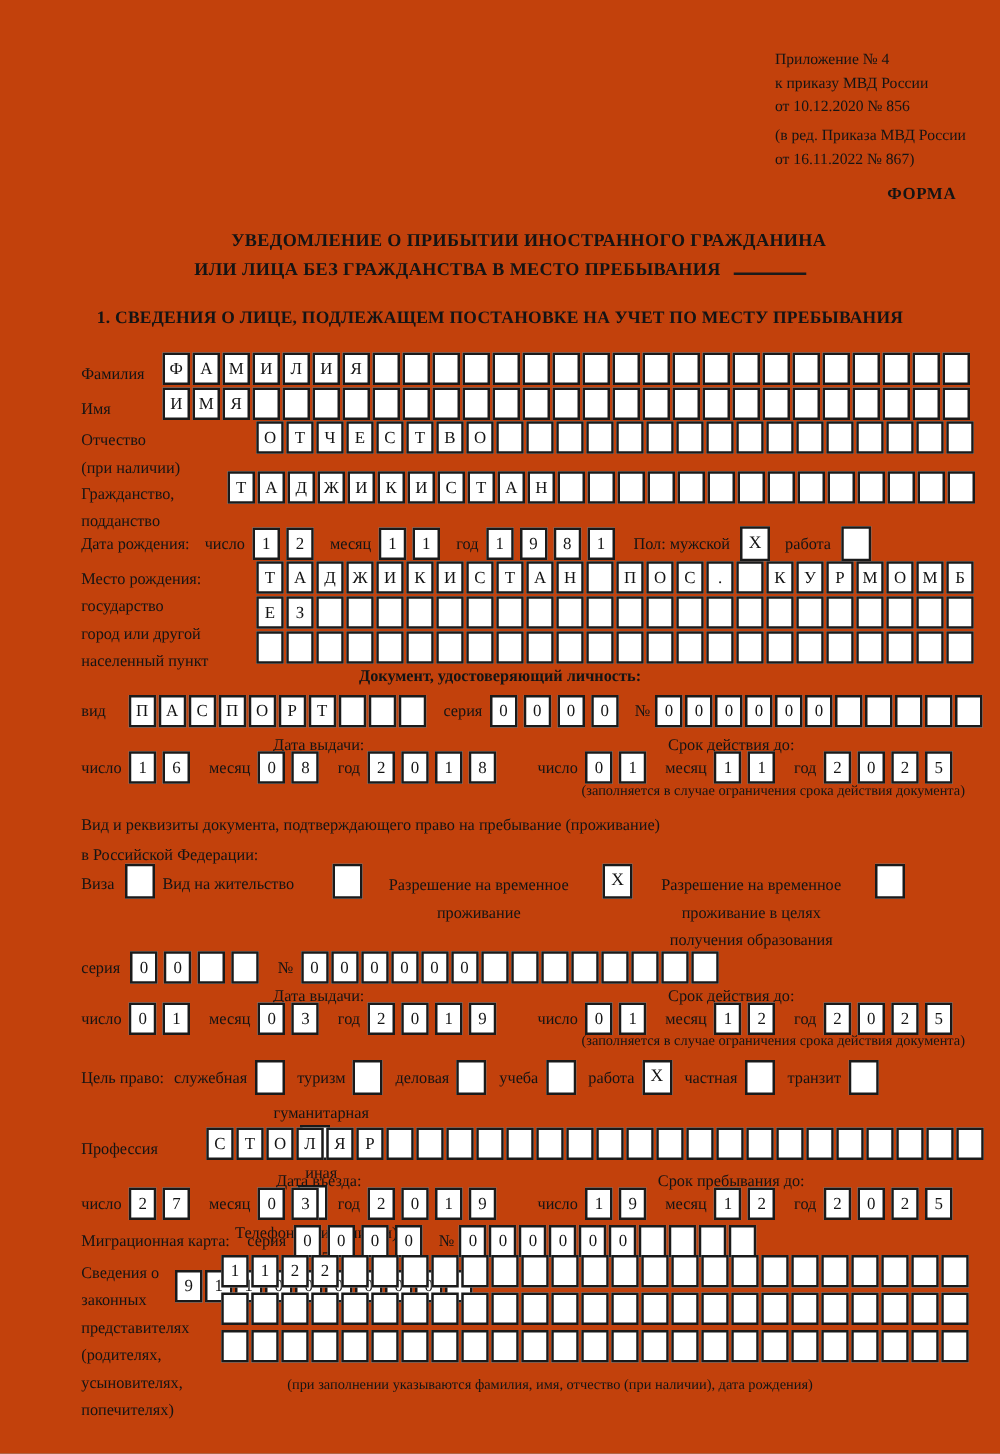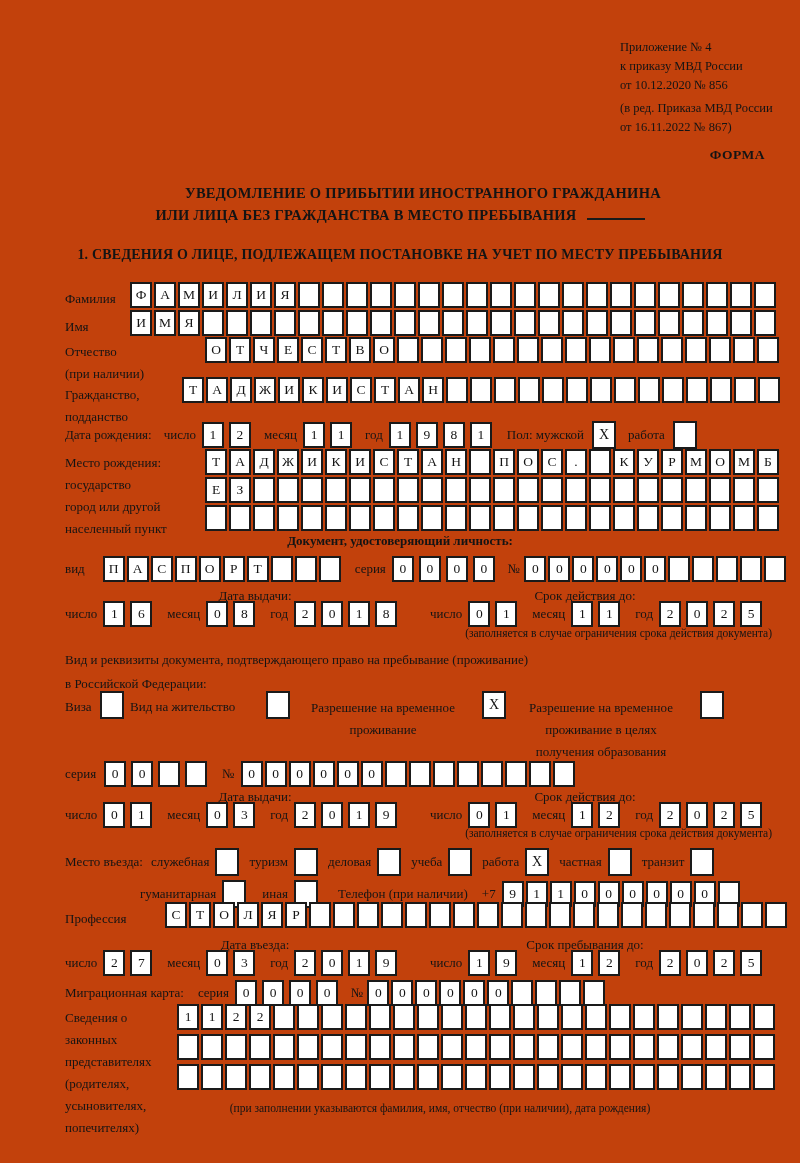--- a/index.html
+++ b/index.html
@@ -439,38 +439,38 @@
     <span class="cellrow daterow">
         <span class="cell">2</span>
         <span class="cell">0</span>
         <span class="cell">2</span>
         <span class="cell">5</span>
       </span>
   </div>
   <div class="abs small right" style="right:28px;top:827px;">(заполняется в случае ограничения срока действия документа)</div>
 
   <div class="flexrow" style="left:65px;top:848px;">
-    <span class="lbl mr8">Место въезда:</span>
+    <span class="lbl mr8">Цель право:</span>
     <span class="lbl mr6">служебная</span>
     <span class="cb mr10"></span>
     <span class="lbl mr6">туризм</span>
     <span class="cb mr10"></span>
     <span class="lbl mr6">деловая</span>
     <span class="cb mr10"></span>
     <span class="lbl mr6">учеба</span>
     <span class="cb mr10"></span>
     <span class="lbl mr6">работа</span>
     <span class="cb mr10">X</span>
     <span class="lbl mr6">частная</span>
     <span class="cb mr10"></span>
     <span class="lbl mr6">транзит</span>
     <span class="cb"></span>
   </div>
 
-  <div class="flexrow" style="left:140px;top:880px;">
+  <div class="flexrow" style="left:140px;top:880px;flex-direction:column;">
     <span class="lbl mr6">гуманитарная</span>
     <span class="cb mr16"></span>
     <span class="lbl mr6">иная</span>
     <span class="cb mr20"></span>
     <span class="lbl mr14">Телефон (при наличии)</span>
     <span class="lbl mr6">+7</span>
     <span class="cellrow">
         <span class="cell">9</span>
         <span class="cell">1</span>
         <span class="cell">1</span>

